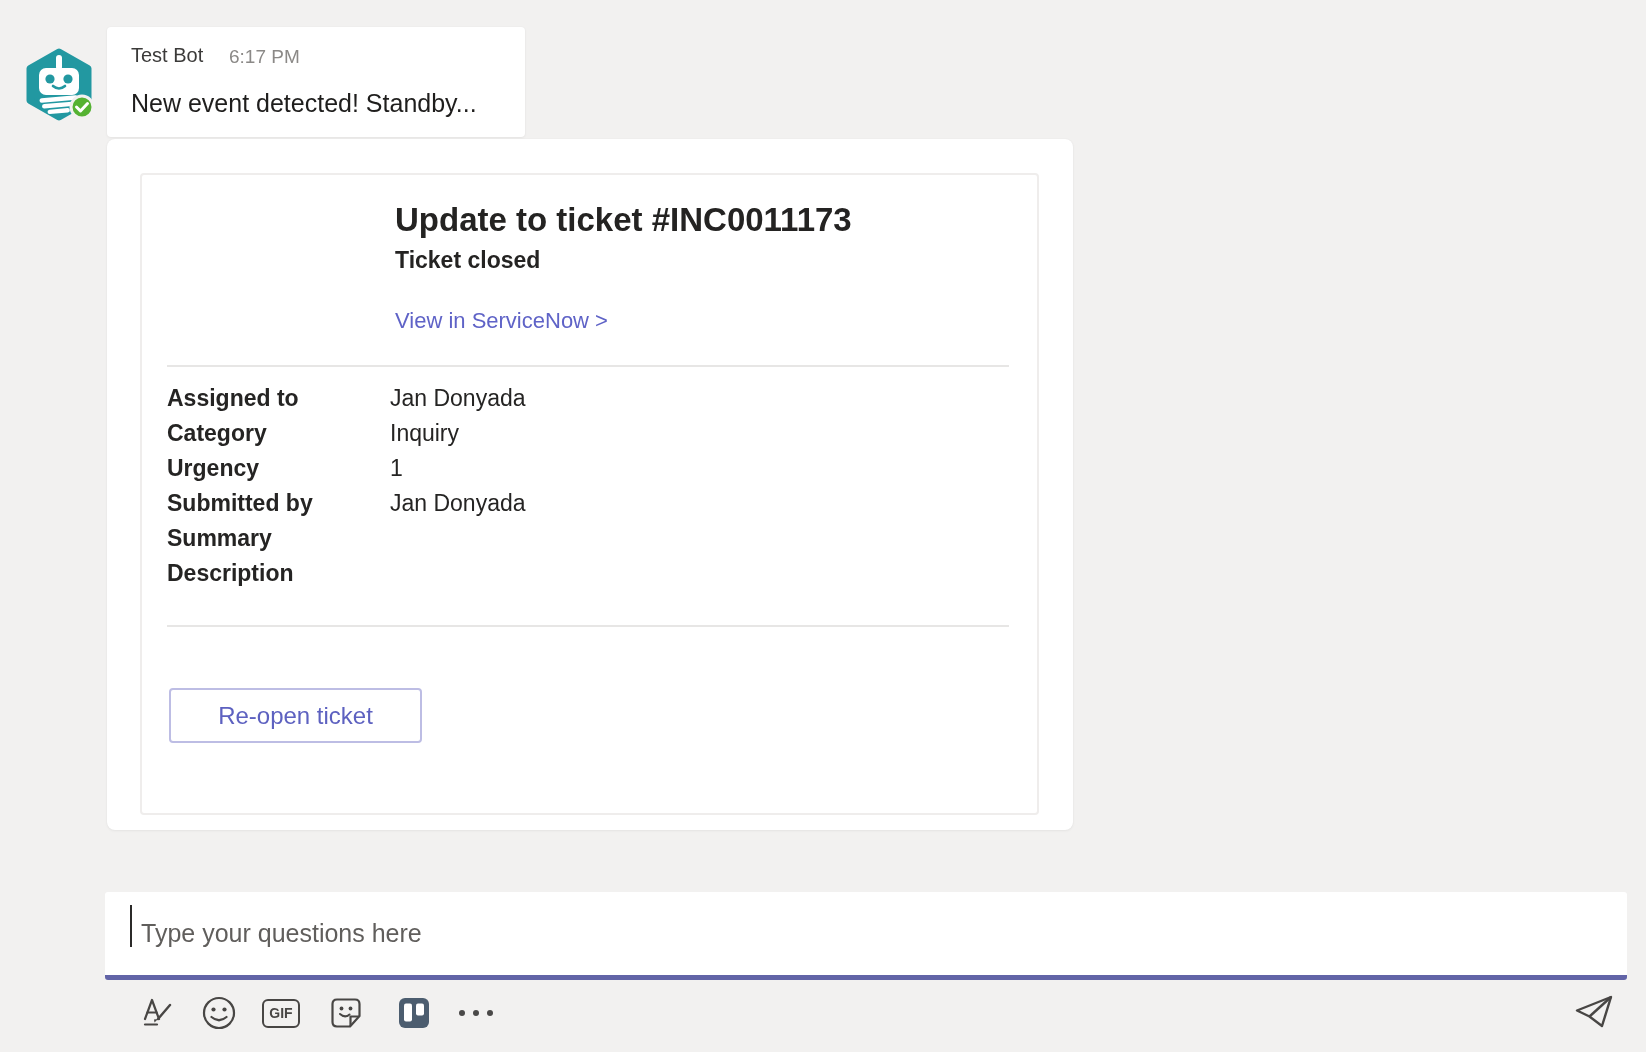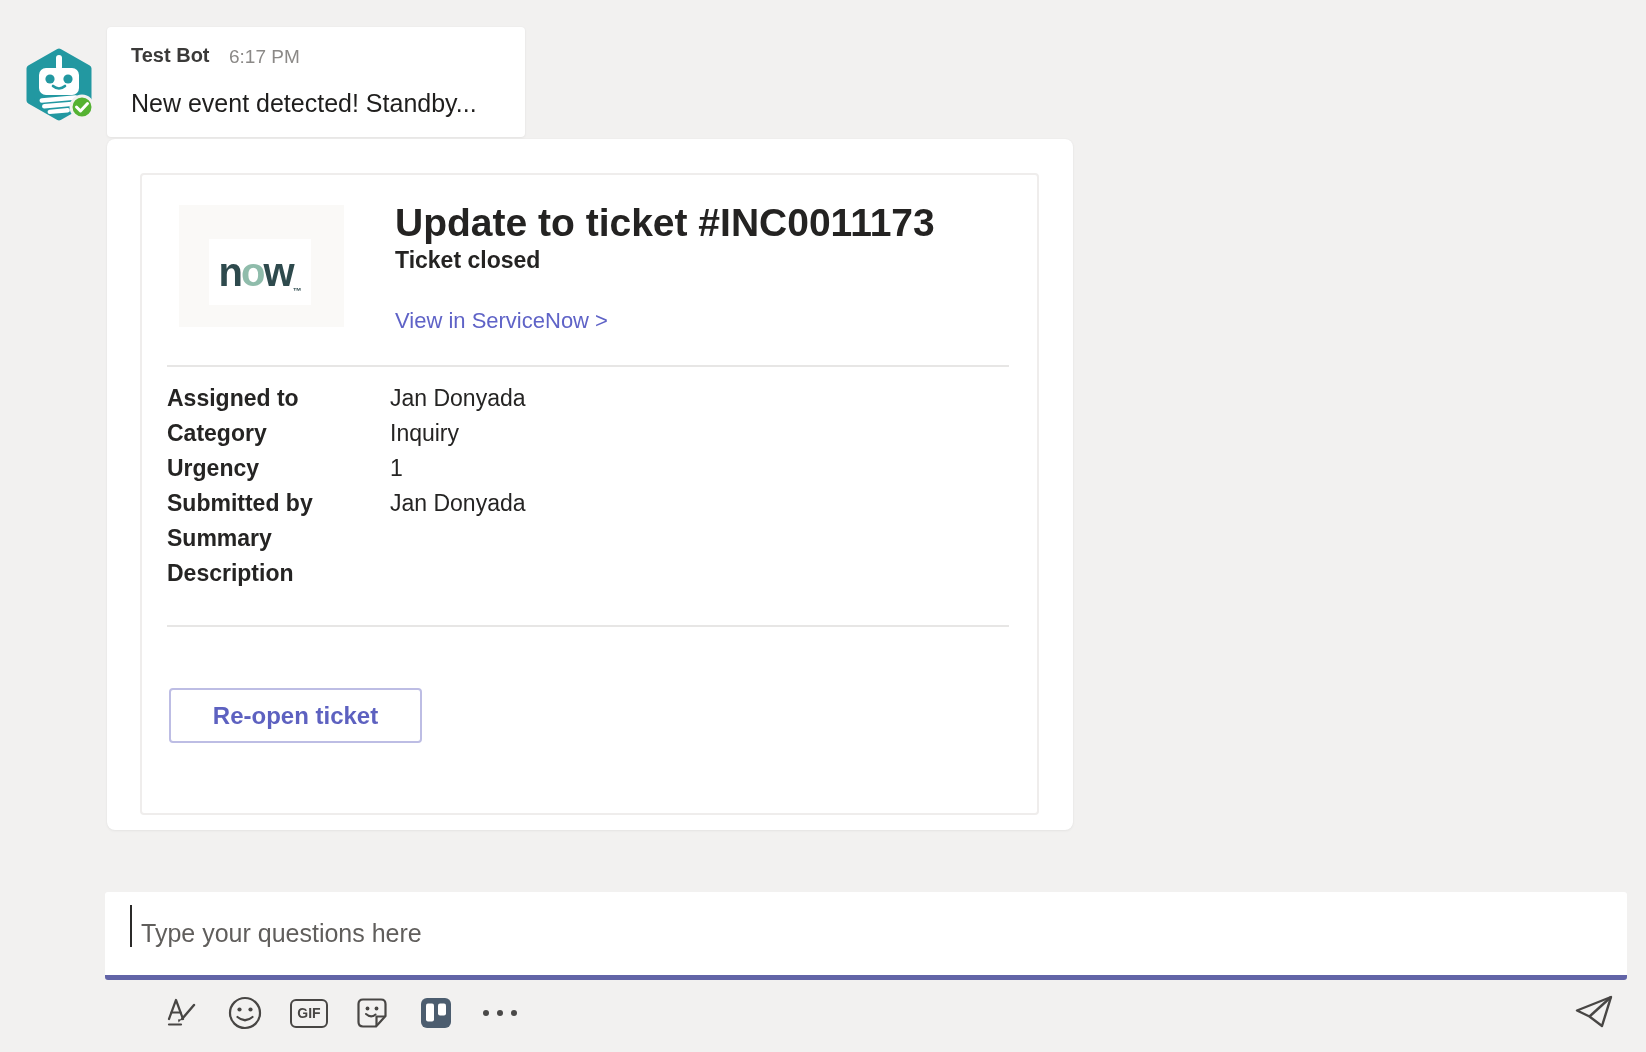--- a/index.html
+++ b/index.html
@@ -19,21 +19,21 @@
     overflow:hidden;
   }
   .abs{position:absolute;}
 
   
   .avatar-wrap{left:22px;top:48px;width:74px;height:74px;}
   .bubble1{
     left:107px;top:27px;width:418px;height:110px;background:var(--white);
     border-radius:4px;box-shadow:0 1px 3px rgba(0,0,0,.05),0 0 2px rgba(0,0,0,.04);
   }
-  .sender{left:24px;top:17px;font-size:20px;font-weight:700;color:#3b3a39;}
+  .sender{left:24px;top:17px;font-size:20px;font-weight:400;color:#3b3a39;}
   .mtime{left:122px;top:19px;font-size:19px;color:var(--muted);}
   .mtext{left:24px;top:62px;font-size:25px;color:#1f1e1d;}
 
   
   .bubble2{
     left:107px;top:139px;width:966px;height:691px;background:var(--white);
     border-radius:8px;box-shadow:0 1px 3px rgba(0,0,0,.05),0 0 2px rgba(0,0,0,.04);
   }
   .card{
     left:33px;top:34px;width:899px;height:642px;
@@ -41,57 +41,57 @@
   }
   .logo-box{left:37px;top:30px;width:165px;height:122px;background:var(--logo-bg);}
   .logo-inner{
     left:30px;top:34px;width:102px;height:66px;background:var(--white);
     display:flex;align-items:center;justify-content:center;
   }
   .logo-word{font-size:40px;font-weight:700;letter-spacing:-2px;line-height:1;position:relative;}
   .logo-n,.logo-w{color:var(--logo-dark);}
   .logo-o{color:var(--logo-light);}
   .logo-tm{font-size:9px;color:var(--logo-dark);position:relative;top:8px;letter-spacing:0;}
-  .card-title{left:253px;top:26px;font-size:39px;font-weight:700;color:#242322;}
+  .card-title{left:253px;top:26px;font-size:33px;font-weight:700;color:#242322;}
   .card-subtitle{left:253px;top:72px;font-size:23px;font-weight:700;color:#242322;}
   .card-link{left:253px;top:119px;font-size:22px;color:var(--link);cursor:pointer;text-decoration:none;margin-top:14px;}
   .divider{height:2px;background:var(--divider);left:25px;width:842px;}
   .div1{top:190px;}
   .div2{top:450px;}
   .fields{left:25px;top:206px;width:842px;font-size:23px;line-height:35px;}
   .frow{display:flex;gap:40px;}
   .flabel{width:183px;font-weight:700;flex:none;}
   .fvalue{flex:1;}
   .question{left:25px;top:458px;font-size:24px;color:#1f1e1d;}
   .reopen-btn{
     left:27px;top:513px;width:253px;height:55px;background:var(--white);
     border:2px solid var(--btn-border);border-radius:4px;color:var(--btn-text);
     font-size:24px;font-family:"Liberation Sans", sans-serif;cursor:pointer;
-    display:flex;align-items:center;justify-content:center;font-weight:bold;
+    display:flex;align-items:center;justify-content:center;
   }
 
   
   .compose-box{
     left:105px;top:892px;width:1522px;height:83px;background:var(--white);
     border-radius:3px 3px 0 0;
   }
   .compose-input{
     position:absolute;left:36px;top:0;width:1440px;height:83px;border:none;outline:none;
     font-size:25px;font-family:"Liberation Sans", sans-serif;color:#1f1e1d;background:transparent;
   }
   .compose-input::placeholder{color:#605e5c;opacity:1;}
   .caret{left:130px;top:905px;width:2px;height:42px;background:#2b2a29;}
   .compose-underline{
     left:105px;top:975px;width:1522px;height:5px;background:var(--accent);
     border-radius:0 0 3px 3px;
   }
 
   
   .tbtn{width:38px;height:38px;top:994px;background:none;border:none;cursor:pointer;
-    display:flex;align-items:center;justify-content:flex-start;padding:0;margin-left:28px;}
+    display:flex;align-items:center;justify-content:flex-end;padding:0;}
   .gif-badge{
     width:38px;height:29px;border:2px solid var(--icon);border-radius:6px;
     display:flex;align-items:center;justify-content:center;
     font-size:14px;font-weight:700;color:var(--icon);letter-spacing:0;
   }
   .dots{display:flex;gap:8px;align-items:center;}
   .dots i{width:6px;height:6px;border-radius:50%;background:#4a4948;display:block;}
   .send-btn{left:1572px;top:993px;width:44px;height:40px;background:none;border:none;cursor:pointer;}
 </style>
 </head>
@@ -117,25 +117,20 @@
 
 <div class="abs bubble1">
   <span class="abs sender">Test Bot</span>
   <span class="abs mtime">6:17 PM</span>
   <span class="abs mtext">New event detected! Standby...</span>
 </div>
 
 <div class="abs bubble2">
   <div class="abs card">
 
-    <div class="abs logo-box">
-      <div class="abs logo-inner">
-        <span class="logo-word"><span class="logo-n">n</span><span class="logo-o">o</span><span class="logo-w">w</span><span class="logo-tm">™</span></span>
-      </div>
-    </div>
 
     <div class="abs card-title">Update to ticket #INC0011173</div>
     <div class="abs card-subtitle">Ticket closed</div>
     <a class="abs card-link">View in ServiceNow &gt;</a>
 
     <div class="abs divider div1"></div>
 
     <div class="abs fields">
       <div class="frow">
         <div class="flabel">Assigned to</div>

